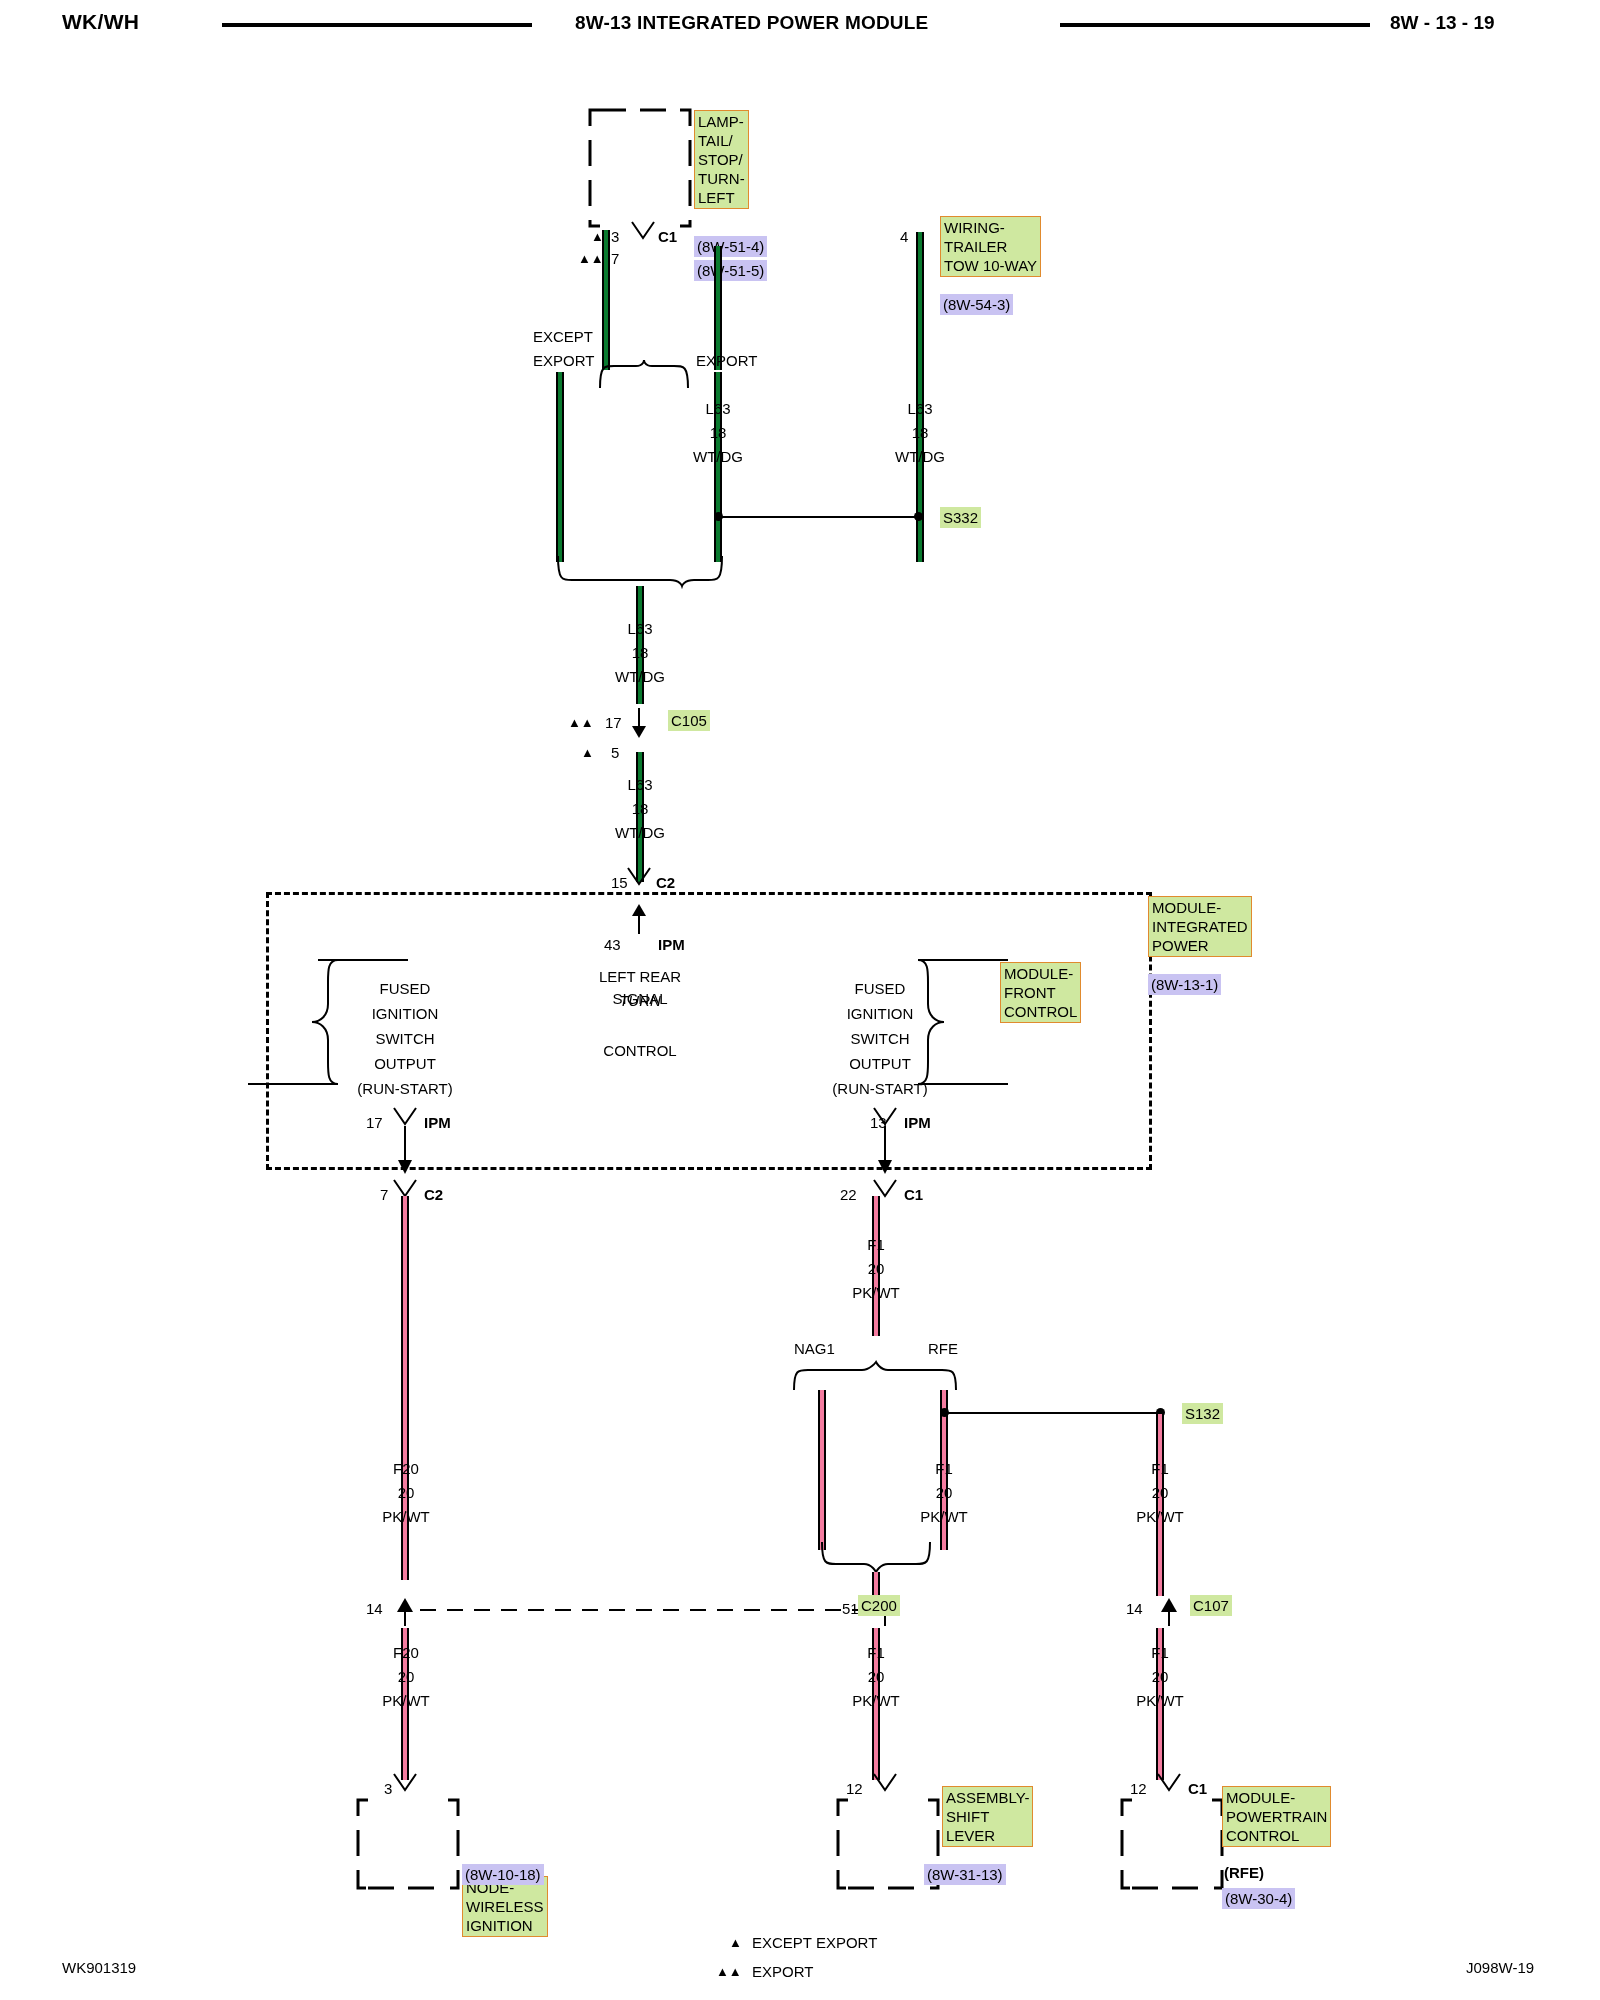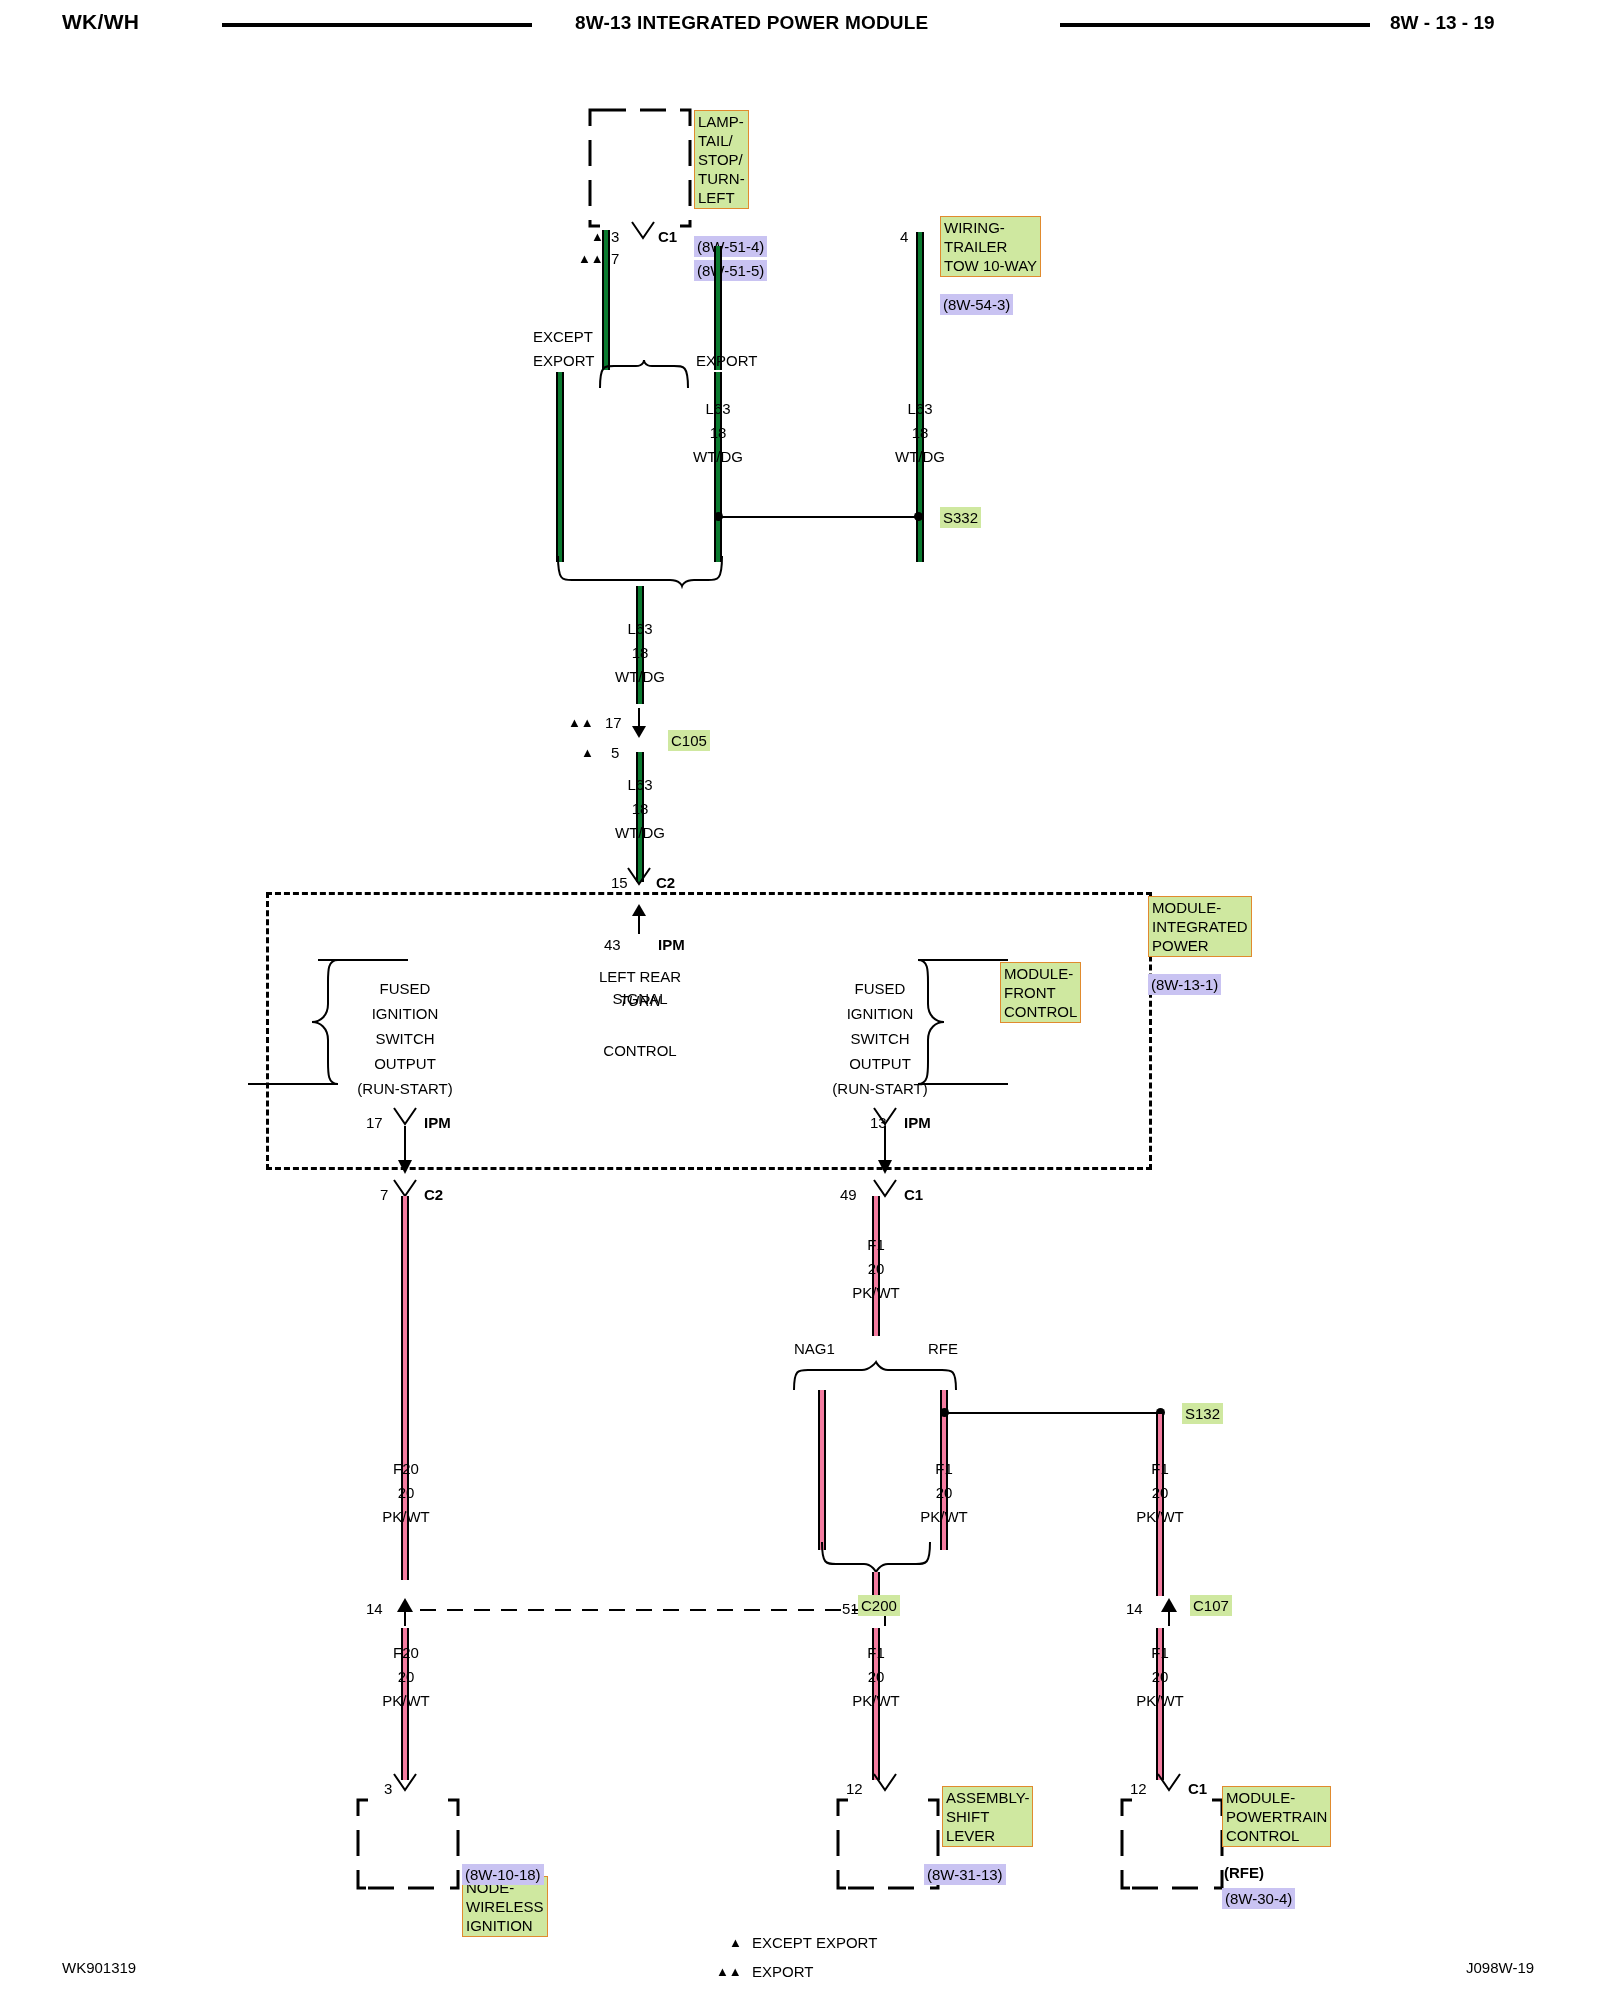--- a/index.html
+++ b/index.html
@@ -144,21 +144,21 @@
   <div class="t c" style="left:594px;top:668px;width:92px;">WT/DG</div>
 
   <div class="t" style="left:568px;top:714px;font-size:13px;">▲▲</div>
   <div class="t" style="left:581px;top:744px;font-size:13px;">▲</div>
   <div class="t" style="left:605px;top:714px;">17</div>
   <div class="t" style="left:611px;top:744px;">5</div>
   <svg style="left:626px;top:708px;" width="40" height="40">
     <path d="M13,0 L13,28" stroke="#000" stroke-width="2"></path>
     <path d="M6,18 L13,30 L20,18 Z" fill="#000"></path>
   </svg>
-  <div class="lbl greenplain" style="left:668px;top:730px;">C105</div>
+  <div class="lbl greenplain" style="left:668px;top:710px;">C105</div>
 
   <div class="wire-dbl wg" style="left:636px;top:752px;width:8px;height:130px;">
       <i class="l"></i>
       <u></u>
       <i class="r"></i>
     </div>
 
   <div class="t c" style="left:594px;top:776px;width:92px;">L63</div>
   <div class="t c" style="left:594px;top:800px;width:92px;">18</div>
   <div class="t c" style="left:594px;top:824px;width:92px;">WT/DG</div>
@@ -229,21 +229,21 @@
     <path d="M13,0 L13,46" stroke="#000" stroke-width="2"></path>
     <path d="M6,34 L13,48 L20,34 Z" fill="#000"></path>
   </svg>
 
   <div class="t" style="left:380px;top:1186px;">7</div>
   <svg style="left:392px;top:1180px;" width="40" height="22">
     <path d="M2,0 L13,16 L24,0" stroke="#000" stroke-width="2" fill="none"></path>
   </svg>
   <div class="t b" style="left:424px;top:1186px;">C2</div>
 
-  <div class="t" style="left:840px;top:1186px;">49</div>
+  <div class="t" style="left:840px;top:1186px;">22</div>
   <svg style="left:872px;top:1180px;" width="40" height="22">
     <path d="M2,0 L13,16 L24,0" stroke="#000" stroke-width="2" fill="none"></path>
   </svg>
   <div class="t b" style="left:904px;top:1186px;">C1</div>
 
   <div class="wire-dbl wp" style="left:401px;top:1196px;width:8px;height:384px;">
       <i class="l"></i>
       <u></u>
       <i class="r"></i>
     </div>

